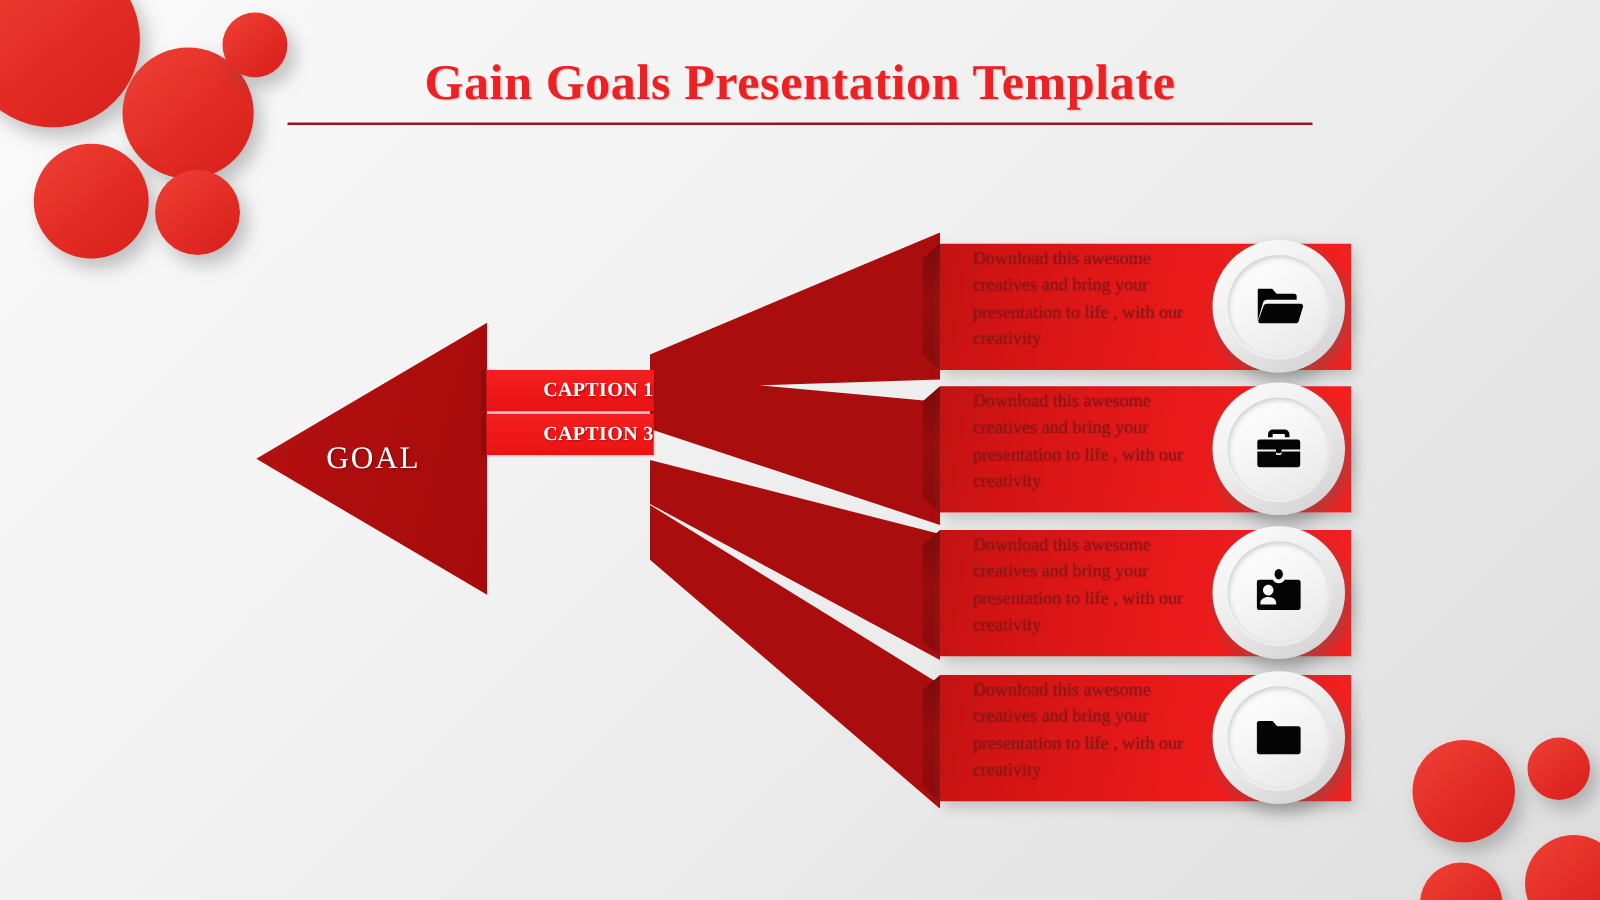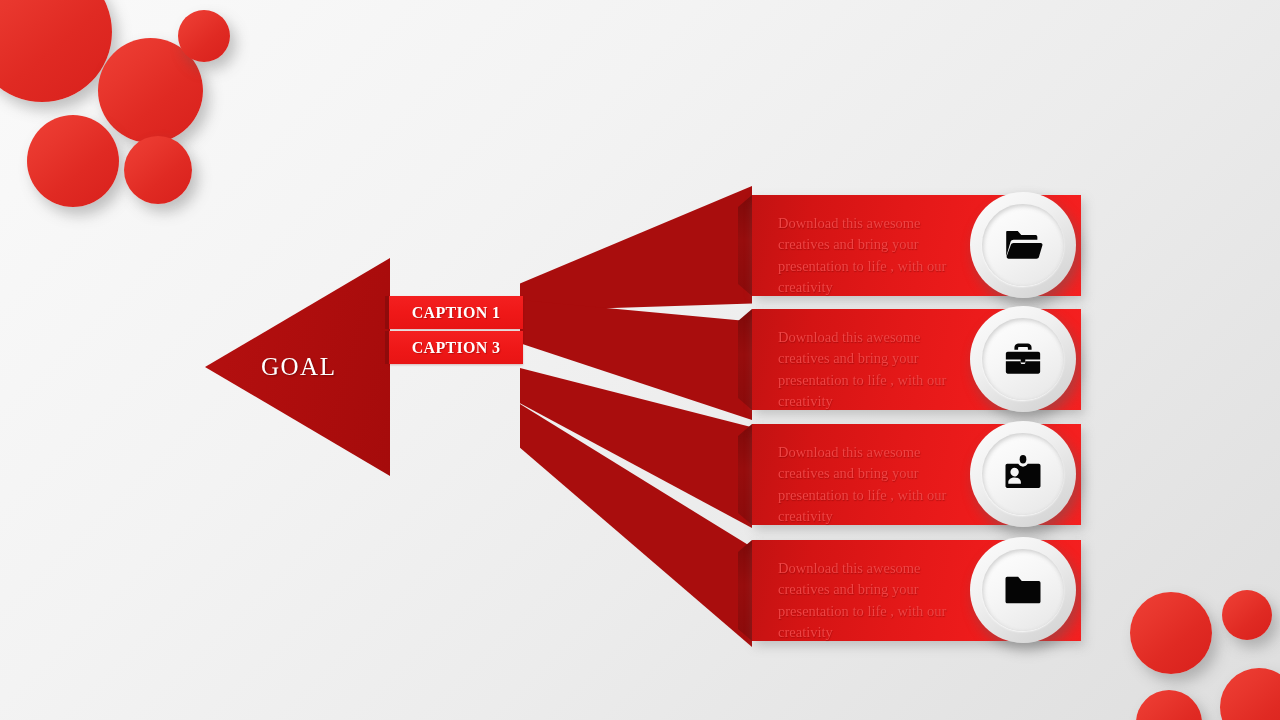--- a/index.html
+++ b/index.html
@@ -52,21 +52,21 @@
   .conn-3 { left:520px; top:368px; width:232px; height:160px;
             clip-path:polygon(0% 0%, 100% 37%, 100% 100%, 0% 22%); }
   .conn-4 { left:520px; top:404px; width:232px; height:243px;
             clip-path:polygon(0% 0%, 100% 59%, 100% 100%, 0% 18%); }
 
   
   #captions { position:absolute; left:389px; top:296px; width:134px; }
   .caption-bar {
     position:relative; height:33px; margin-bottom:2px;
     background:linear-gradient(180deg,#f42020 0%,#ef1818 50%,#e81414 100%);
-    display:flex; align-items:center; justify-content:center;
+    display:flex; align-items:center; justify-content:flex-end;
     box-shadow:0 1px 2px rgba(120,0,0,.25);
   }
   .caption-bar::after {
     content:""; position:absolute; left:-4px; top:0; width:4px; height:100%;
     background:#8f0b0b;
   }
   .caption-text {
     font-size:16px; font-weight:bold; color:#ffffff; letter-spacing:.3px;
     text-shadow:1px 1px 1px rgba(130,0,0,.45); white-space:nowrap;
   }
@@ -77,22 +77,22 @@
     position:absolute; inset:0;
     background:linear-gradient(100deg,#c21212 0%,#d41414 18%,#e31818 45%,#ef1c1c 72%,#f52020 100%);
     box-shadow:3px 5px 10px rgba(120,120,120,.35);
   }
   .panel-fold {
     position:absolute; left:-14px; top:0; width:14px; height:100%;
     background:linear-gradient(180deg,#7e0a0a 0%,#970d0d 45%,#8a0b0b 100%);
     clip-path:polygon(100% 0%, 100% 100%, 0% 88%, 0% 12%);
   }
   .panel-text {
-    position:absolute; left:26px; top:18px; width:190px;
-    font-size:14.5px; line-height:1.47; color:#ef4444;
+    position:absolute; left:26px; top:2px; width:190px;
+    font-size:14.5px; line-height:1.47; color:#7f1d1d;
     text-shadow:.5px .5px 1px rgba(110,0,0,.4);
   }
 
   
   .icon-circle {
     position:absolute; left:970px; width:106px; height:106px; border-radius:50%;
     background:linear-gradient(145deg,#fdfdfd 0%,#f0f0f0 40%,#dcdcdc 75%,#cfcfcf 100%);
     box-shadow:4px 7px 13px rgba(95,95,95,.45);
     display:flex; align-items:center; justify-content:center;
   }
@@ -134,20 +134,24 @@
         <div class="fill"></div>
       </div>
       <div class="circle" style="left: 1136px; top: 690px; width: 66px; height: 66px;">
         <div class="fill"></div>
       </div>
       <div class="circle" style="left: 1220px; top: 668px; width: 78px; height: 78px;">
         <div class="fill"></div>
       </div>
     </div>
 
+  <div id="title-block">
+    <div id="page-title">Gain Goals Presentation Template</div>
+    <div id="title-rule"></div>
+  </div>
 
   <div class="connector conn-1"></div>
   <div class="connector conn-2"></div>
   <div class="connector conn-3"></div>
   <div class="connector conn-4"></div>
 
   <div id="goal-arrow">
     <div class="tri"></div>
     <div id="goal-label">GOAL</div>
   </div>

